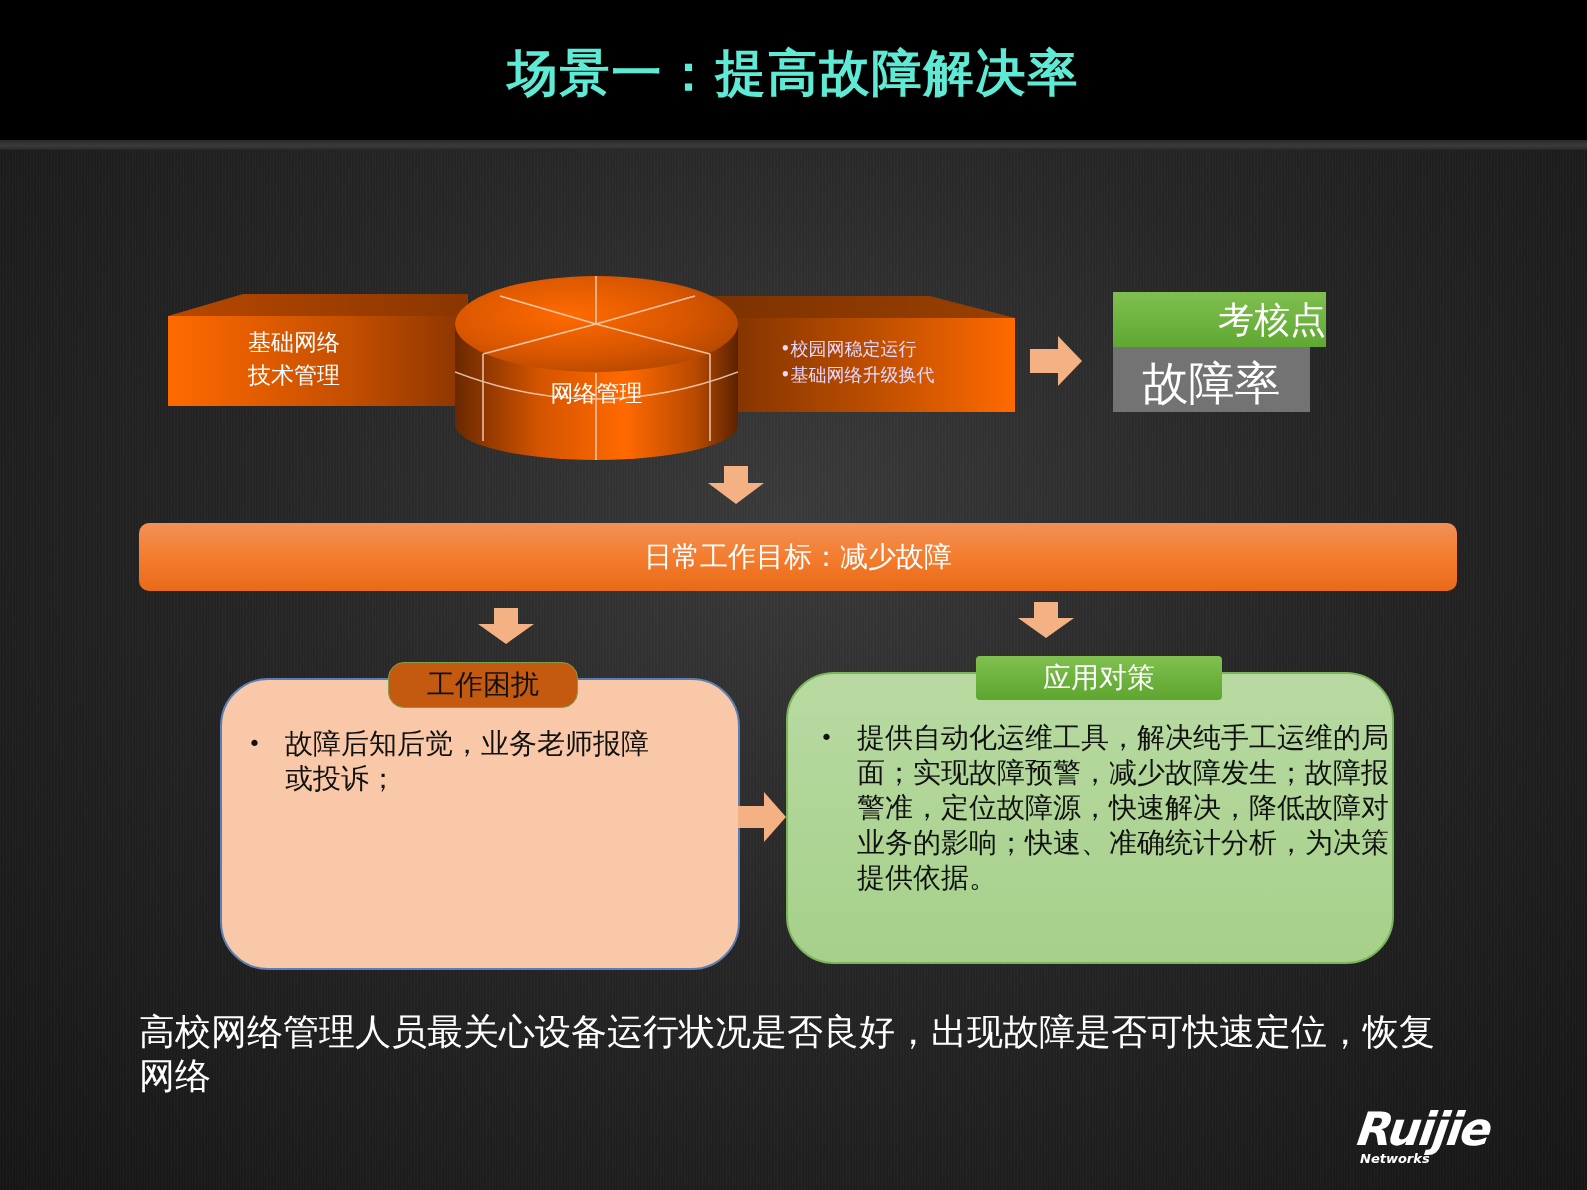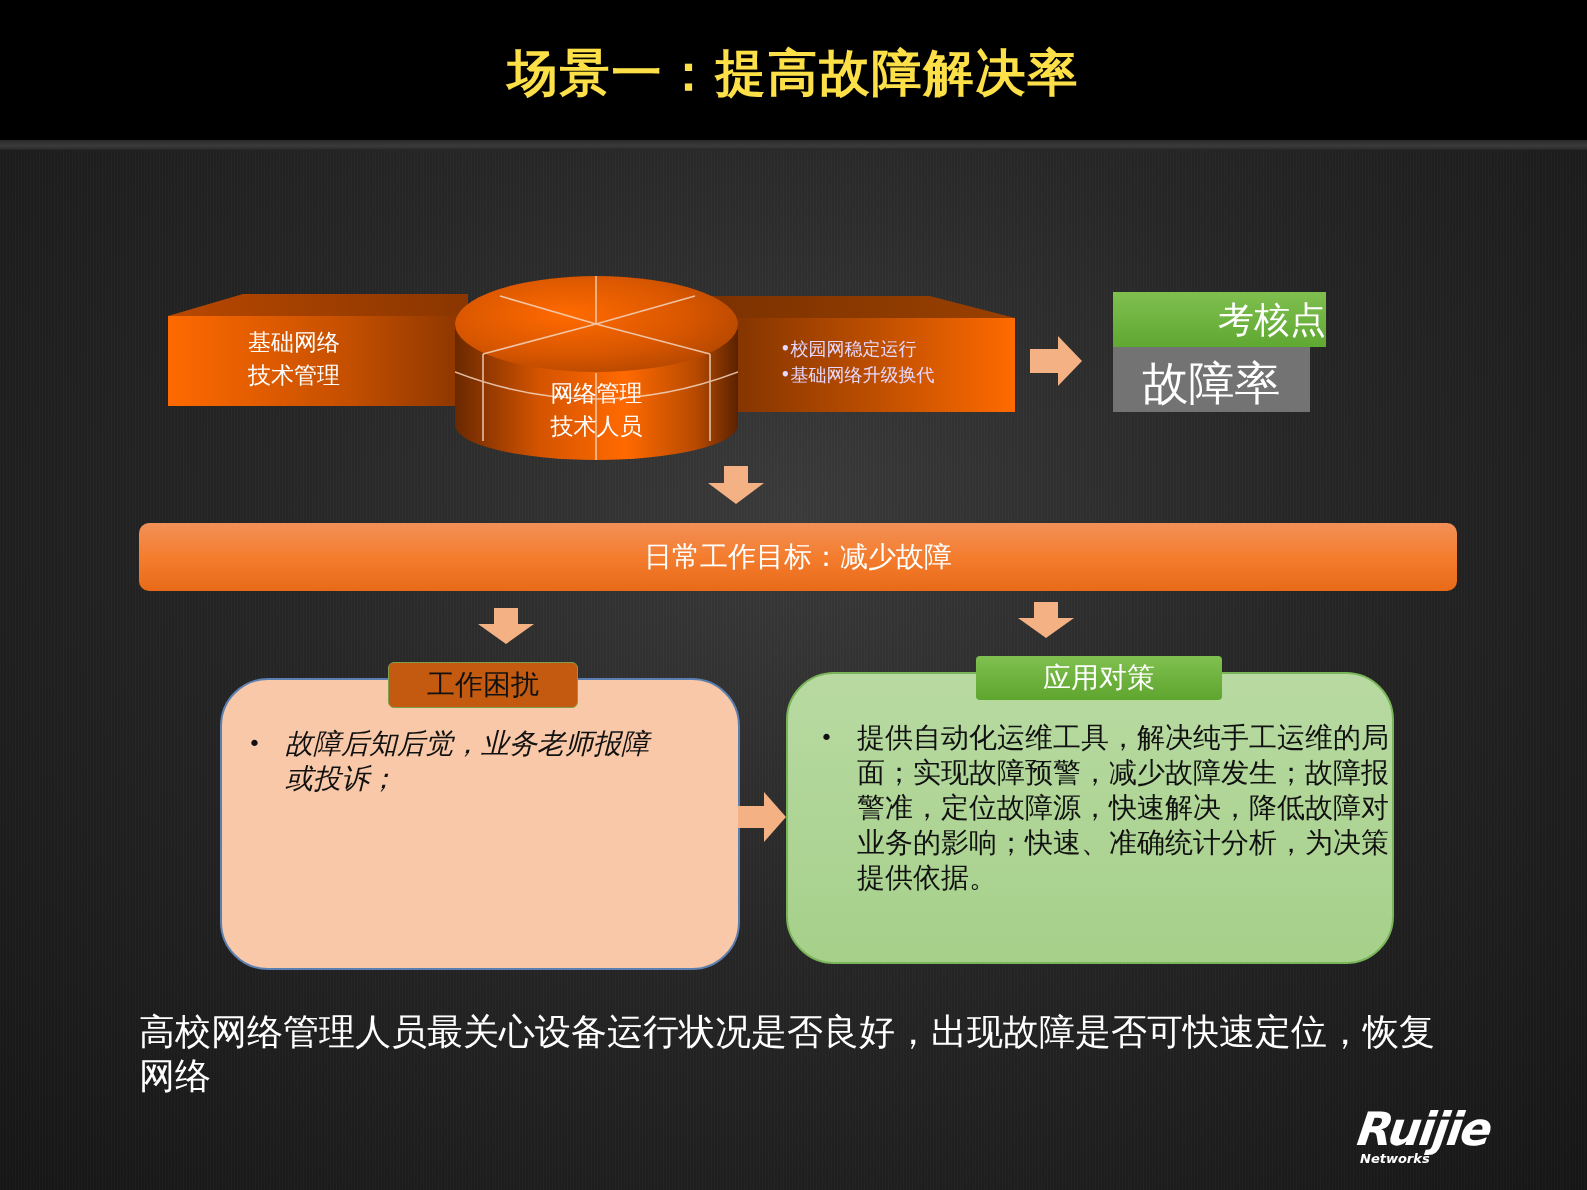--- a/index.html
+++ b/index.html
@@ -18,21 +18,21 @@
   }
   .header {
     position: absolute; left: 0; top: 0; width: 1587px; height: 140px; background: #000;
   }
   .header-divider {
     position: absolute; left: 0; top: 140px; width: 1587px; height: 12px;
     background: linear-gradient(180deg, #2a2a2a, #3b3b3b 50%, #1d1d1d);
   }
   .title {
     position: absolute; left: 0; top: 40px; width: 1587px; text-align: center;
-    color: #fde047; font-size: 50px; font-weight: bold; letter-spacing: 2px;
+    color: #5eead4; font-size: 50px; font-weight: bold; letter-spacing: 2px;
   }
   .abs { position: absolute; }
 
   
   .slab-front-left {
     left: 168px; top: 316px; width: 300px; height: 90px;
     background: linear-gradient(90deg, #ff6a00 0%, #c44f00 60%, #8a3500 100%);
   }
   .slab-top-left {
     left: 168px; top: 294px; width: 300px; height: 22px;
@@ -98,37 +98,37 @@
   
   .panel-left {
     left: 220px; top: 678px; width: 516px; height: 288px; border-radius: 48px;
     background: #f8c8a8; border: 2px solid #5b7fb0;
   }
   .panel-right {
     left: 786px; top: 672px; width: 604px; height: 288px; border-radius: 48px;
     background: linear-gradient(180deg, #b8daa2 0%, #a6d08a 100%); border: 2px solid #7ab55a;
   }
   .tag-left {
-    left: 388px; top: 662px; width: 188px; height: 44px; border-radius: 6px;
+    left: 388px; top: 662px; width: 188px; height: 44px; border-radius: 16px;
     background: #c45a10; border: 1px solid #7fa04a; color: #111;
     font-size: 28px; text-align: center; line-height: 44px;
   }
   .tag-right {
     left: 976px; top: 656px; width: 246px; height: 44px; border-radius: 4px;
     background: linear-gradient(180deg, #80c050, #5ea52e); color: #fff;
     font-size: 28px; text-align: center; line-height: 44px;
   }
   .panel-list {
     list-style: none; margin: 0; padding: 0; color: #111; font-size: 28px; line-height: 35px;
   }
   .panel-list li { position: relative; padding-left: 37px; }
   .panel-list li::before {
     content: "•"; position: absolute; left: 0; top: 0; font-size: 22px;
   }
-  .list-left { left: 248px; top: 726px; width: 420px; font-style: italic; }
+  .list-left { left: 248px; top: 726px; width: 420px; }
   .list-right { left: 820px; top: 720px; width: 570px; }
 
   .bottom-text {
     left: 139px; top: 1010px; width: 1300px; color: #fff;
     font-family: "DejaVu Serif", "Liberation Serif", serif; font-size: 36px; line-height: 44px;
   }
   .logo {
     left: 1358px; top: 1106px; width: 180px; height: 70px; color: #fff;
   }
   .logo-main {
@@ -174,21 +174,20 @@
     <line x1="28" y1="78" x2="141" y2="48"></line>
     <line x1="255" y1="78" x2="141" y2="48"></line>
     <line x1="28" y1="78" x2="28" y2="165"></line>
     <line x1="255" y1="78" x2="255" y2="165"></line>
     <line x1="141" y1="97" x2="141" y2="184"></line>
     <path d="M0 96 Q141 150 283 96"></path>
   </g>
 </svg>
 <div class="abs cyl-text">
   <div>网络管理</div>
-  <div>技术人员</div>
 </div>
 
 <svg class="arrow-svg" style="left:1030px;top:336px;" width="52" height="50" viewBox="0 0 52 50">
   <polygon points="0,13 28,13 28,0 52,25 28,50 28,37 0,37" fill="#f4b183"></polygon>
 </svg>
 
 <div class="abs kpi-label">考核点</div>
 <div class="abs kpi-value">故障率</div>
 
 <svg class="arrow-svg" style="left:708px;top:466px;" width="56" height="38" viewBox="0 0 56 38">

